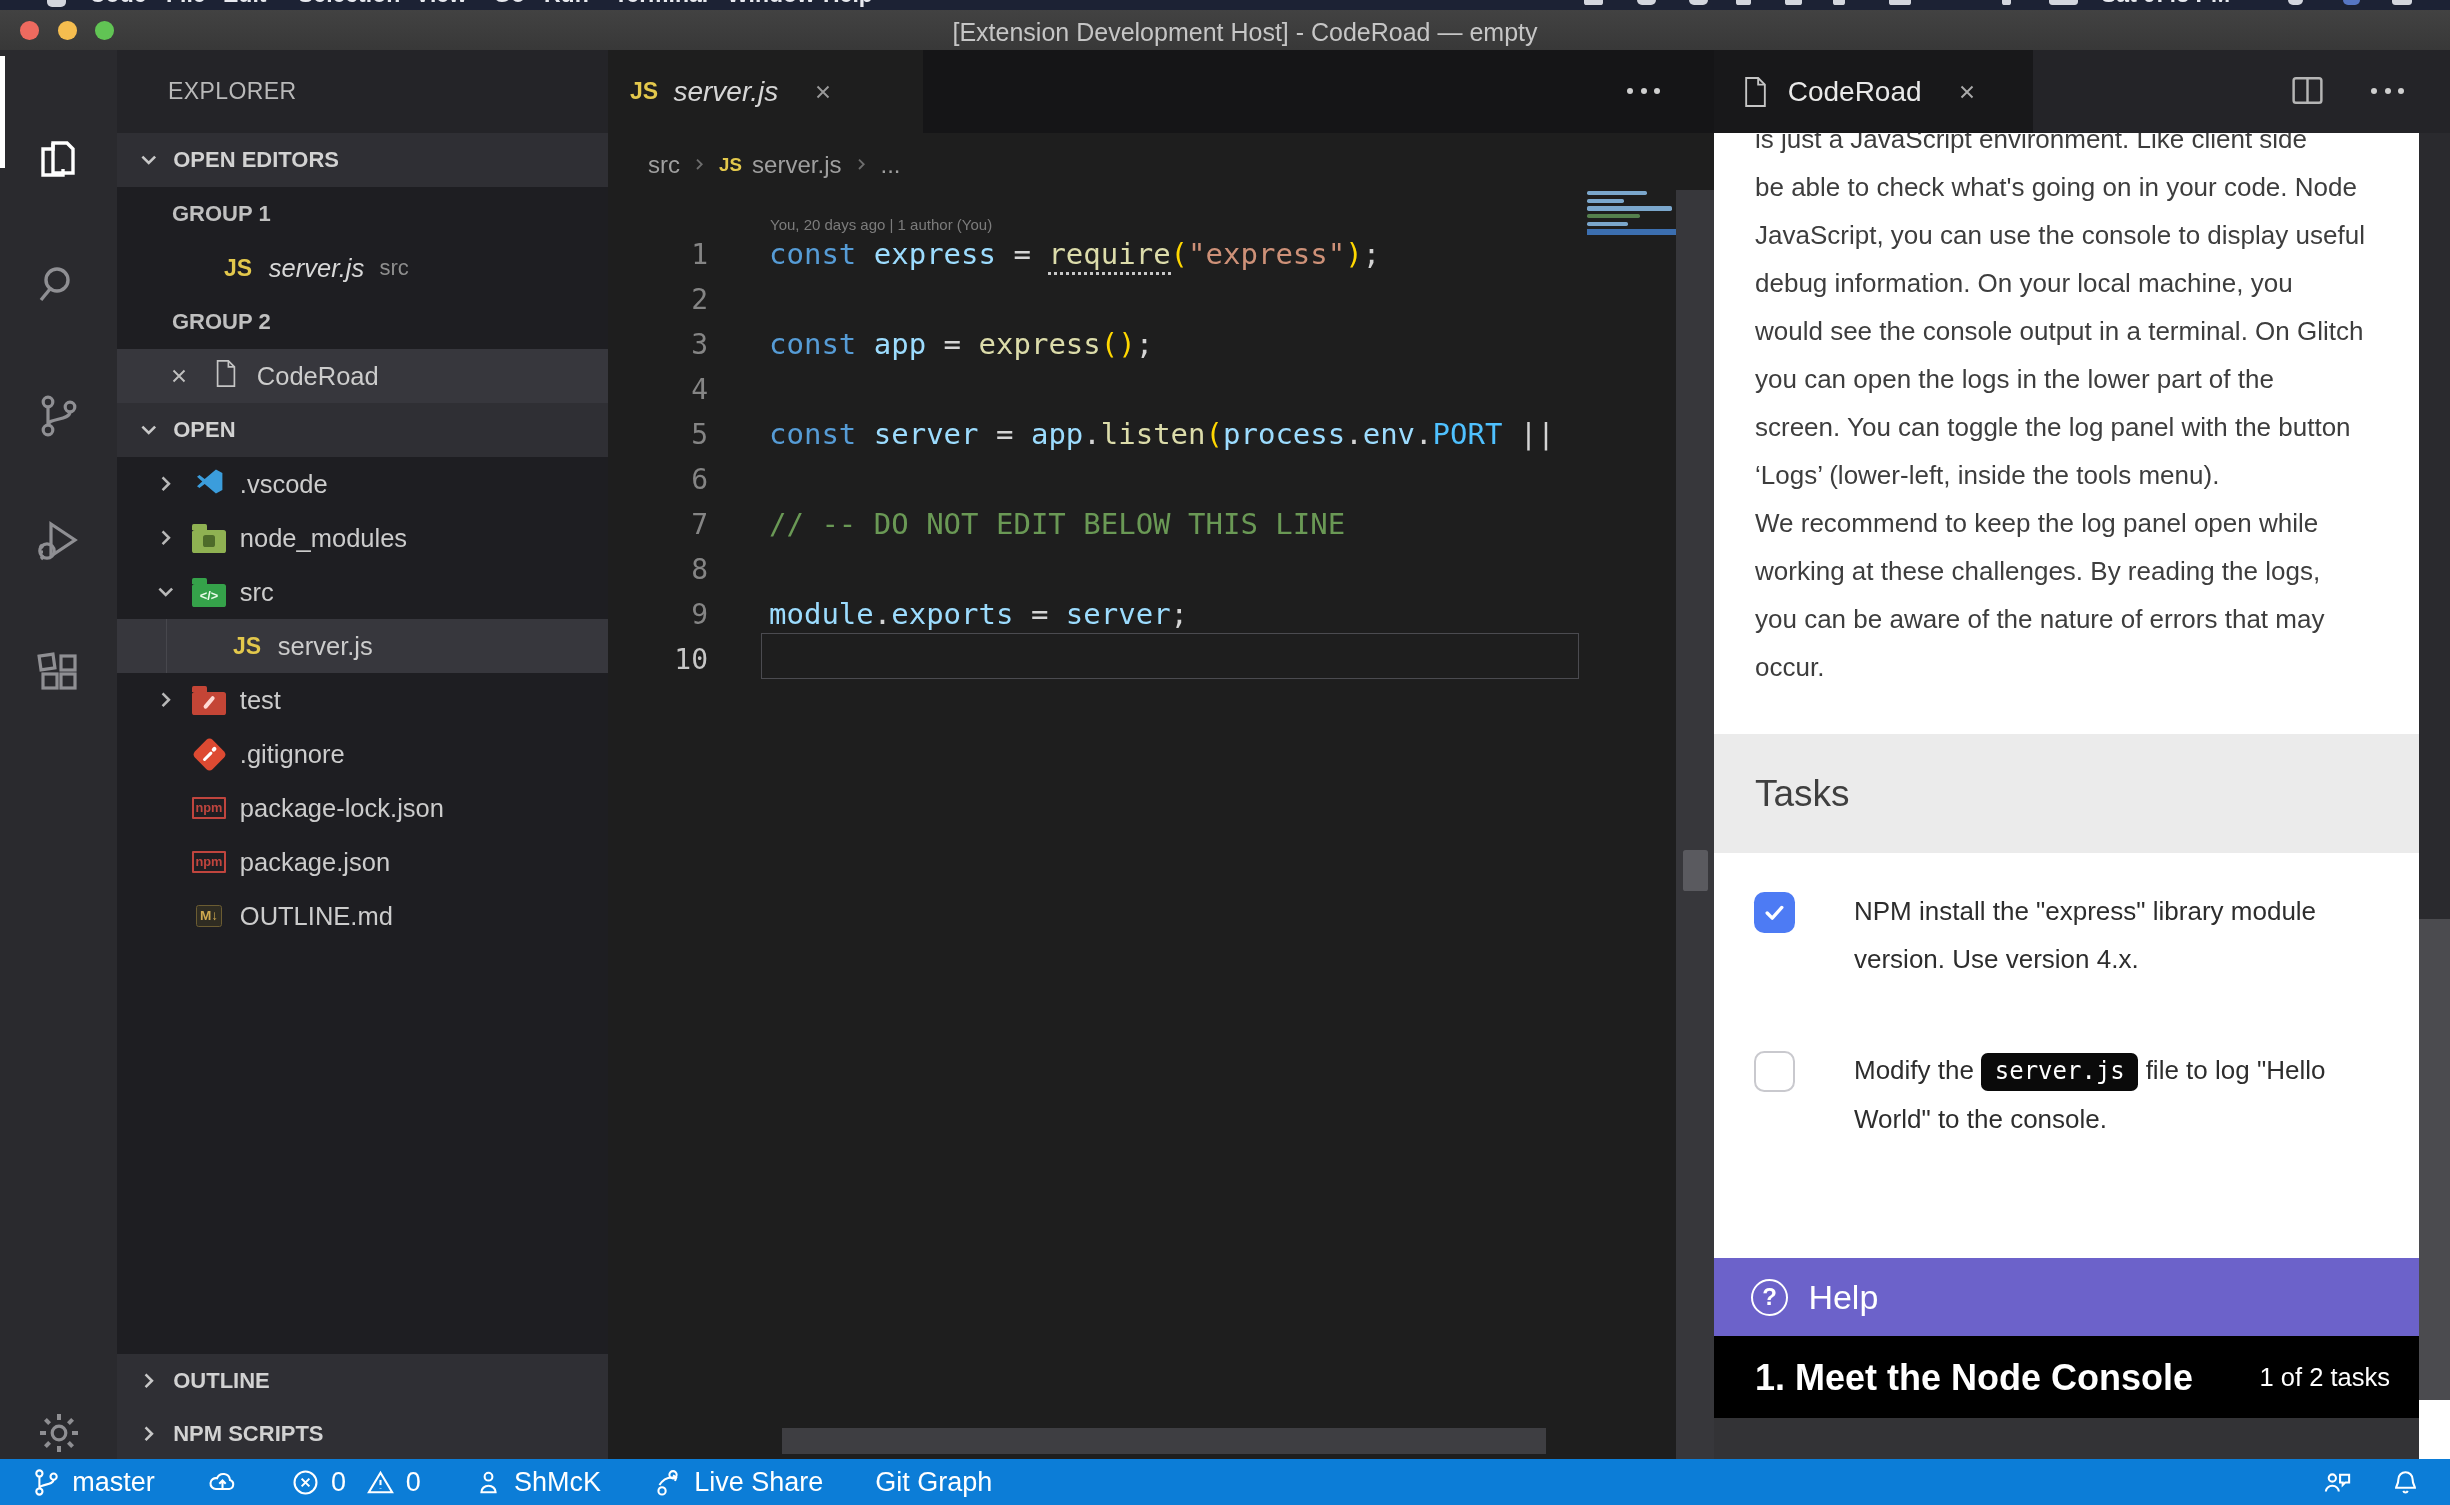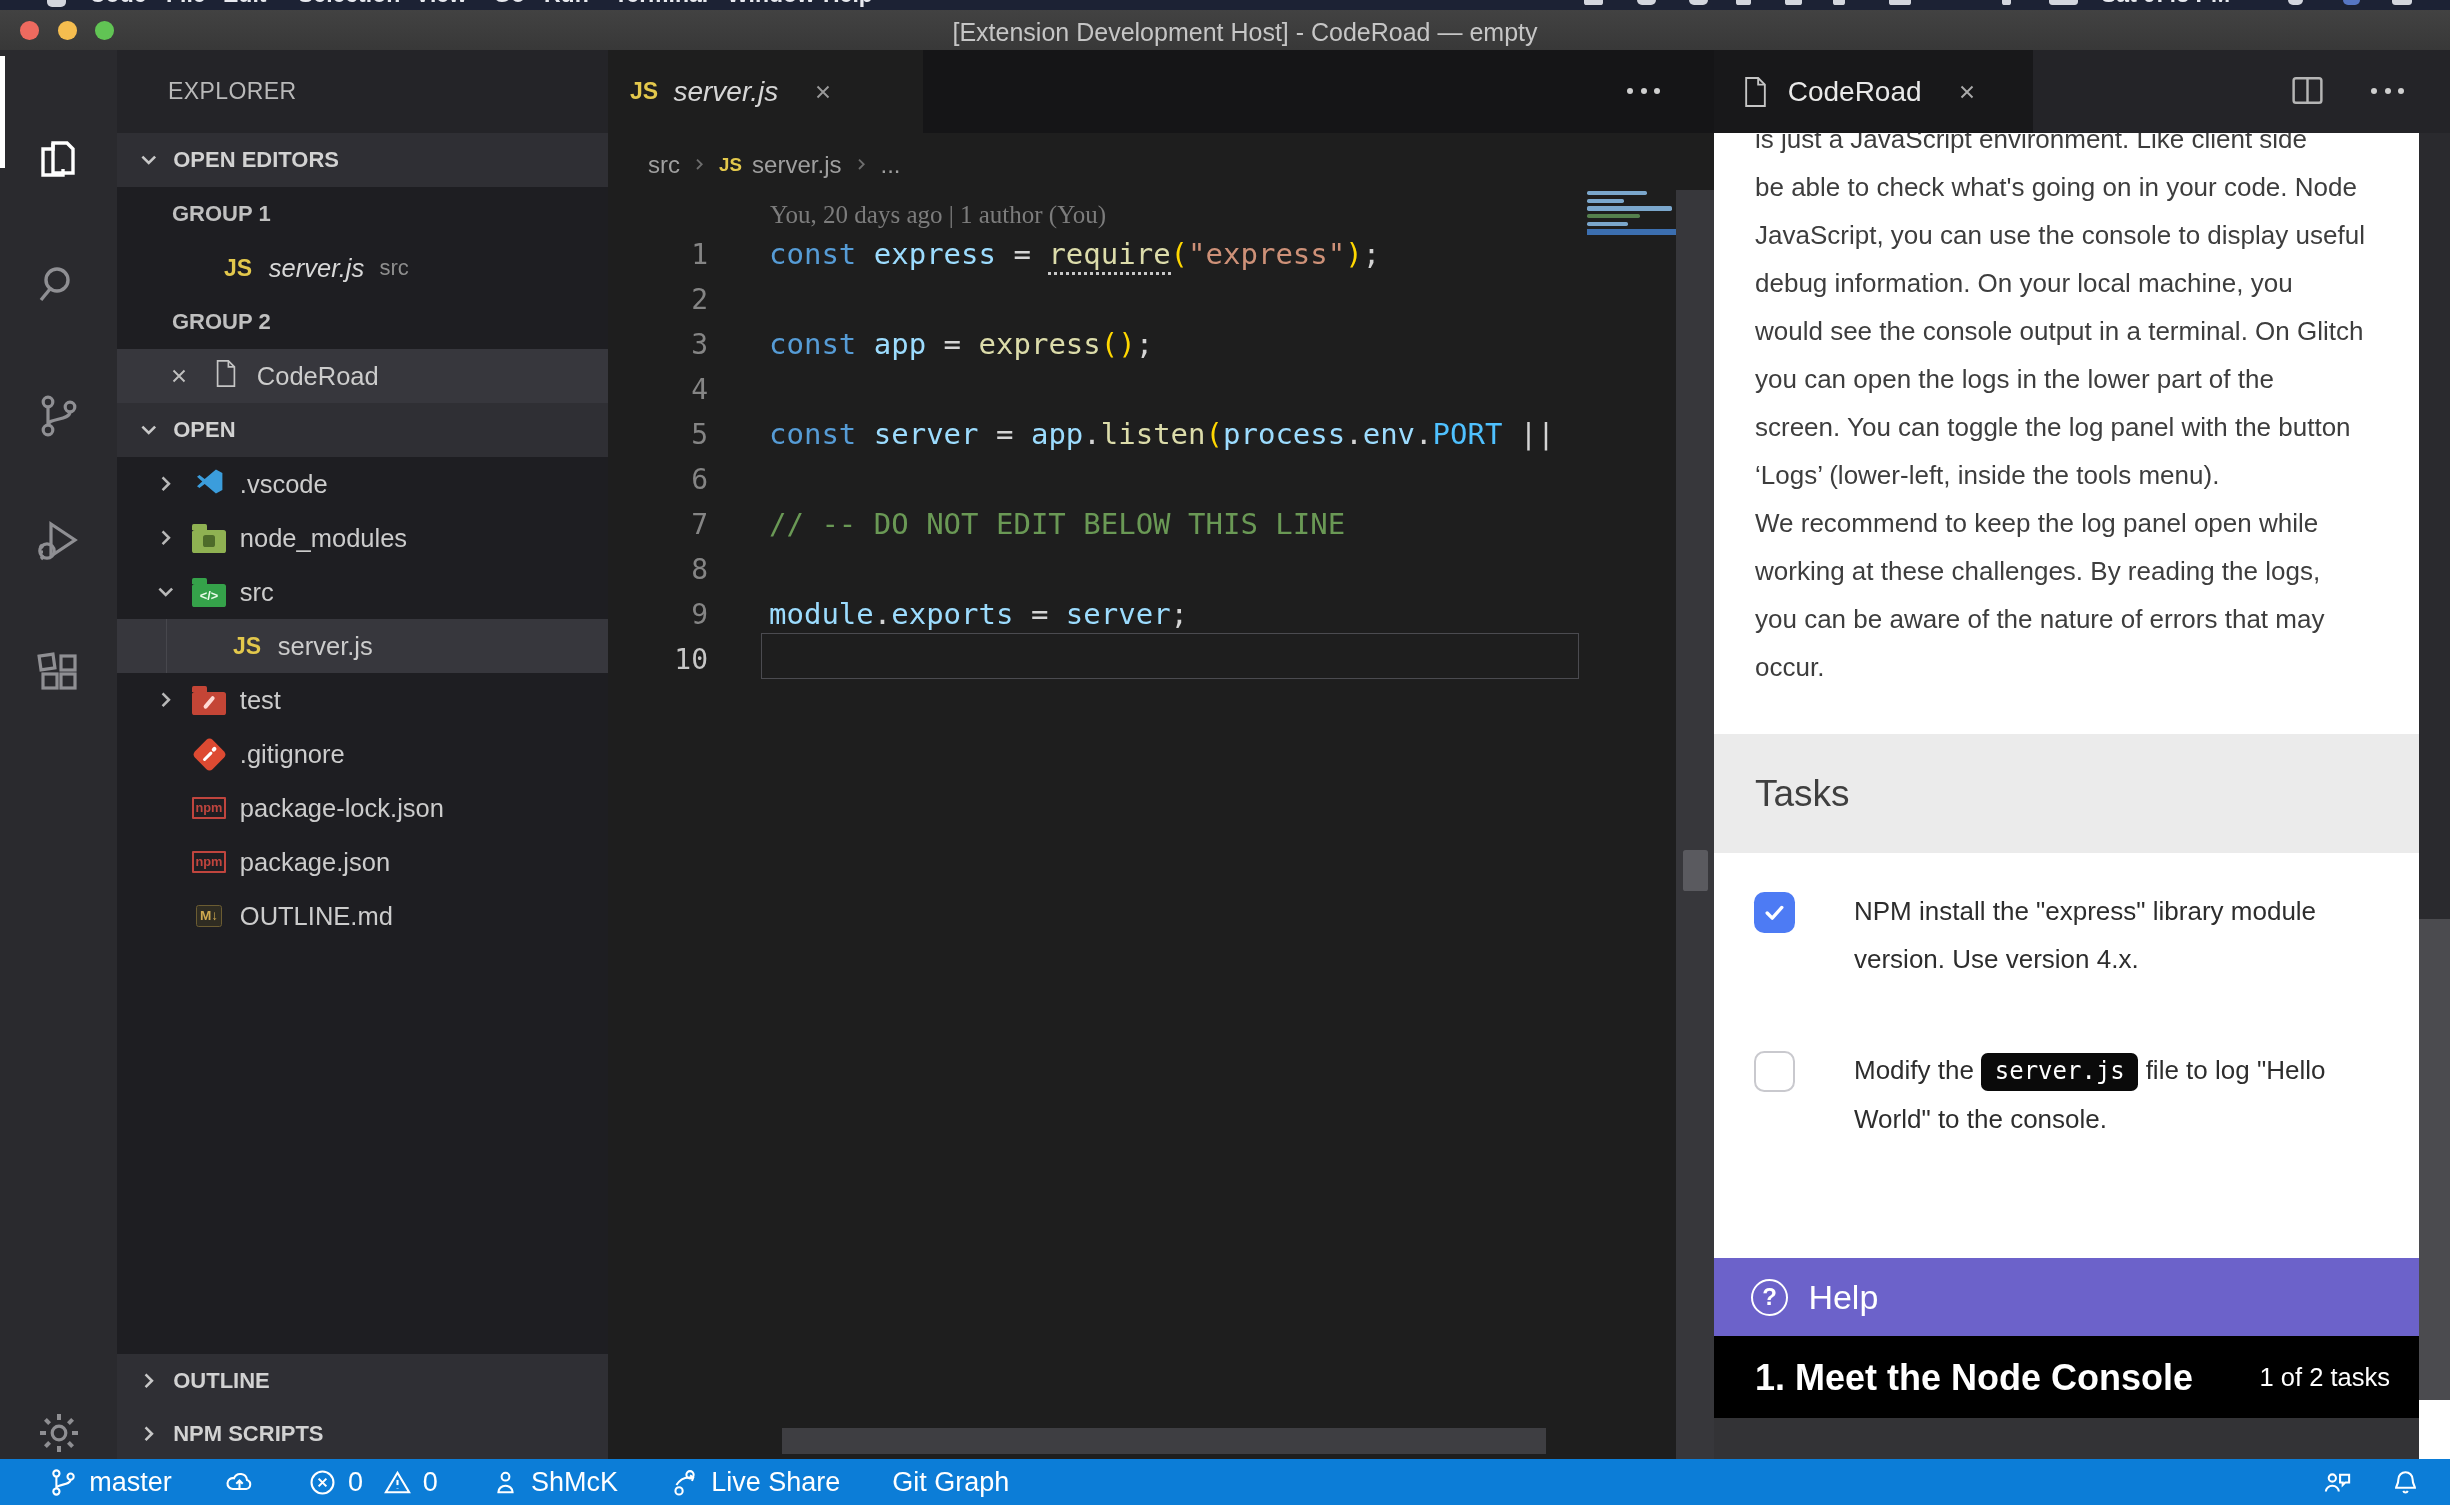--- a/index.html
+++ b/index.html
@@ -61,21 +61,21 @@
   #tab-server{width:293px;background:#1e1e1e;padding-left:22px;}
   #tab-server .label{font-style:italic;font-size:28px;color:#d6d6d6;margin-left:15.3px;}
   .tab .close-x{margin:0 0 0 34px;}
   .dots{display:flex;gap:7.7px;align-items:center;}
   .dots i{width:6px;height:6px;border-radius:50%;background:#cfcfcf;}
   #dots1{position:absolute;left:1019px;top:38px;}
   #breadcrumb{position:absolute;left:0;top:83px;width:1106px;height:63px;background:#1e1e1e;
               display:flex;align-items:center;padding-left:40px;box-sizing:border-box;
               color:#9f9f9f;font-size:24px;gap:10.2px;}
   #breadcrumb .chev{width:18.7px;height:18.7px;flex:0 0 18.7px;}
-  #blame{position:absolute;left:162px;top:151px;color:#7c7c7c;font-size:25px;font-family:Liberation Serif, serif;}
+  #blame{position:absolute;left:162px;top:166px;color:#7c7c7c;font-size:15px;font-family:Liberation Sans, sans-serif;}
   #gutter{position:absolute;left:0;top:182px;width:100px;text-align:right;
           font-family:"DejaVu Sans Mono",monospace;font-size:28px;color:#858585;}
   #gutter div{height:45px;line-height:45px;}
   #gutter div.active{color:#c6c6c6;}
   #code-lines{position:absolute;left:161px;top:182px;font-family:"DejaVu Sans Mono",monospace;
               font-size:29px;white-space:pre;}
   .code-line{height:45px;line-height:45px;}
   .u-dotted{border-bottom:3.4px dotted #c8c8c8;padding-bottom:0.9px;}
   #current-line-box{position:absolute;left:153px;top:583px;width:818px;height:46px;
                     border:1.7px solid #4b4b50;box-sizing:border-box;}
@@ -113,21 +113,21 @@
   #lesson-bar{position:absolute;left:0;top:1203px;width:705px;height:83px;background:#000;color:#fff;
               display:flex;align-items:center;justify-content:space-between;
               padding:0 29px 0 41px;box-sizing:border-box;text-align:right;}
   #lesson-title{font-size:36px;font-weight:700;}
   #lesson-progress{font-size:25.5px;}
   #lesson-strip{position:absolute;left:0;top:1285px;width:705px;height:41px;background:#333336;}
   .wv-scroll{position:absolute;left:705px;width:31px;}
   
   #status-bar{position:absolute;left:0;top:1459px;width:2450px;height:47px;background:#0c7dd7;
               color:#fff;display:flex;align-items:center;font-size:27px;}
-  #sb-left{display:flex;align-items:center;gap:52px;padding-left:48px;flex:1;}
+  #sb-left{display:flex;align-items:center;gap:52px;padding-left:31px;flex:1;}
   .sb-item{display:flex;align-items:center;gap:10.2px;white-space:nowrap;}
   .sb-item svg{width:31px;height:31px;}
   #sb-right{display:flex;align-items:center;gap:37px;padding-right:29px;}
   #sb-right svg{width:31px;height:31px;}
 </style>
 </head>
 <body>
 
 <div id="screen">
 

